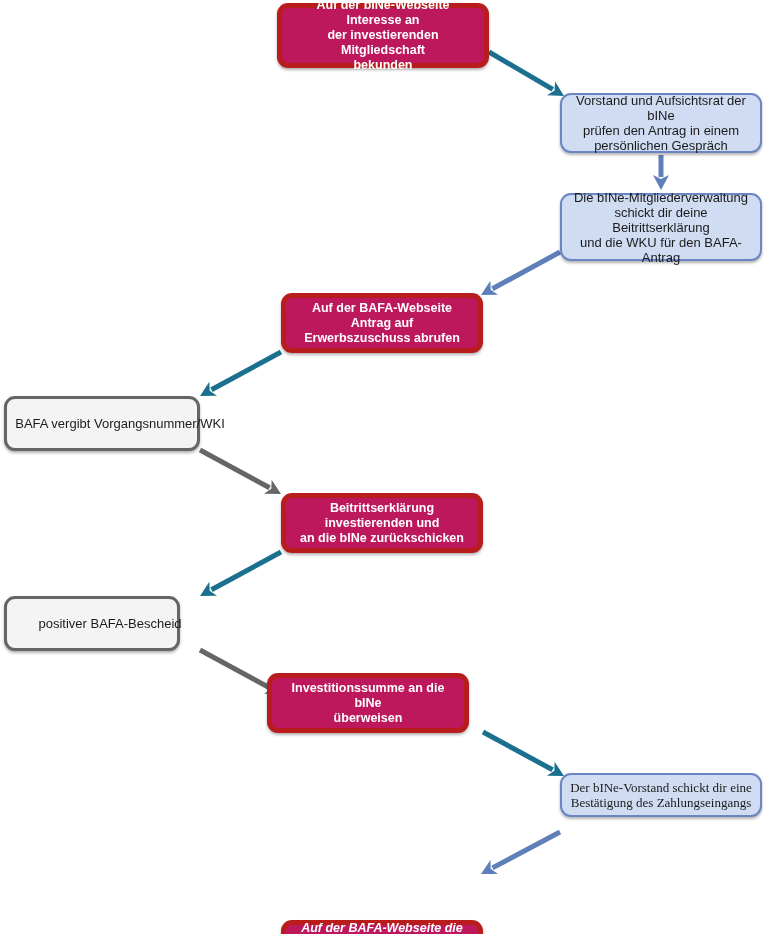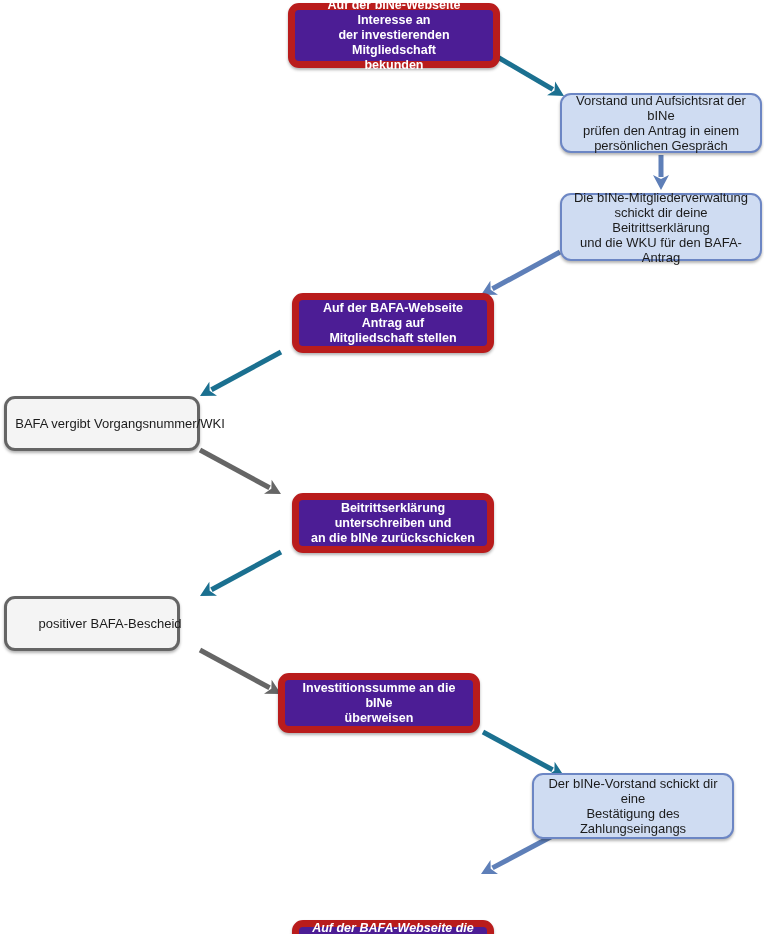--- a/index.html
+++ b/index.html
@@ -30,27 +30,26 @@
     box-sizing: border-box;
     display: flex;
     align-items: center;
     justify-content: center;
     text-align: center;
     border-radius: 11px;
     padding: 6px 8px;
     line-height: 15px;
   }
   .node-teal {
-    background: #4c1d95;
-    border: 7px solid #b91c1c;
+    background: #be185d;
+    border: 5px solid #b91c1c;
     color: #ffffff;
     font-weight: bold;
     font-size: 12.5px;
     box-shadow: 0 2px 3px rgba(0,0,0,0.30);
-    margin-left: 11px;
   }
   .node-lightblue {
     background: #cfdcf2;
     border: 2px solid #6c86c4;
     color: #1b1b1b;
     font-weight: normal;
     font-size: 13px;
     box-shadow: 0 2px 3px rgba(0,0,0,0.30);
   }
   .node-gray {
@@ -125,37 +124,37 @@
 prüfen den Antrag in einem
 persönlichen Gespräch</span>
       </div>
       <div class="node node-lightblue" style="left: 560px; top: 193px; width: 202px; height: 68px;">
         <span class="node-label">Die bINe-Mitgliederverwaltung
 schickt dir deine Beitrittserklärung
 und die WKU für den BAFA-Antrag</span>
       </div>
       <div class="node node-teal" style="left: 281px; top: 293px; width: 202px; height: 60px;">
         <span class="node-label">Auf der BAFA-Webseite Antrag auf
-Mitgliedschaft stellen</span>
+Erwerbszuschuss abrufen</span>
       </div>
       <div class="node node-gray" style="left: 4px; top: 396px; width: 196px; height: 55px;">
         <span class="node-label">BAFA vergibt Vorgangsnummer/WKI</span>
       </div>
       <div class="node node-teal" style="left: 281px; top: 493px; width: 202px; height: 60px;">
-        <span class="node-label">Beitrittserklärung unterschreiben und
+        <span class="node-label">Beitrittserklärung investierenden und
 an die bINe zurückschicken</span>
       </div>
       <div class="node node-gray" style="left: 4px; top: 596px; width: 176px; height: 55px;">
         <span class="node-label">positiver BAFA-Bescheid</span>
       </div>
       <div class="node node-teal" style="left: 267px; top: 673px; width: 202px; height: 60px;">
         <span class="node-label">Investitionssumme an die bINe
 überweisen</span>
       </div>
-      <div class="node node-lightblue" style="left: 532px; top: 773px; width: 202px; height: 66px;">
+      <div class="node node-lightblue" style="left: 560px; top: 773px; width: 202px; height: 44px; font-family: Liberation Serif, serif;">
         <span class="node-label">Der bINe-Vorstand schickt dir eine
 Bestätigung des Zahlungseingangs</span>
       </div>
       <div class="node node-teal" style="left: 281px; top: 920px; width: 202px; height: 62px; font-style: italic;">
         <span class="node-label">Auf der BAFA-Webseite die
 Auszahlung abrufen mit
 Kontoauszug und bINe-Bestätigung</span>
       </div>
     </div>
 

